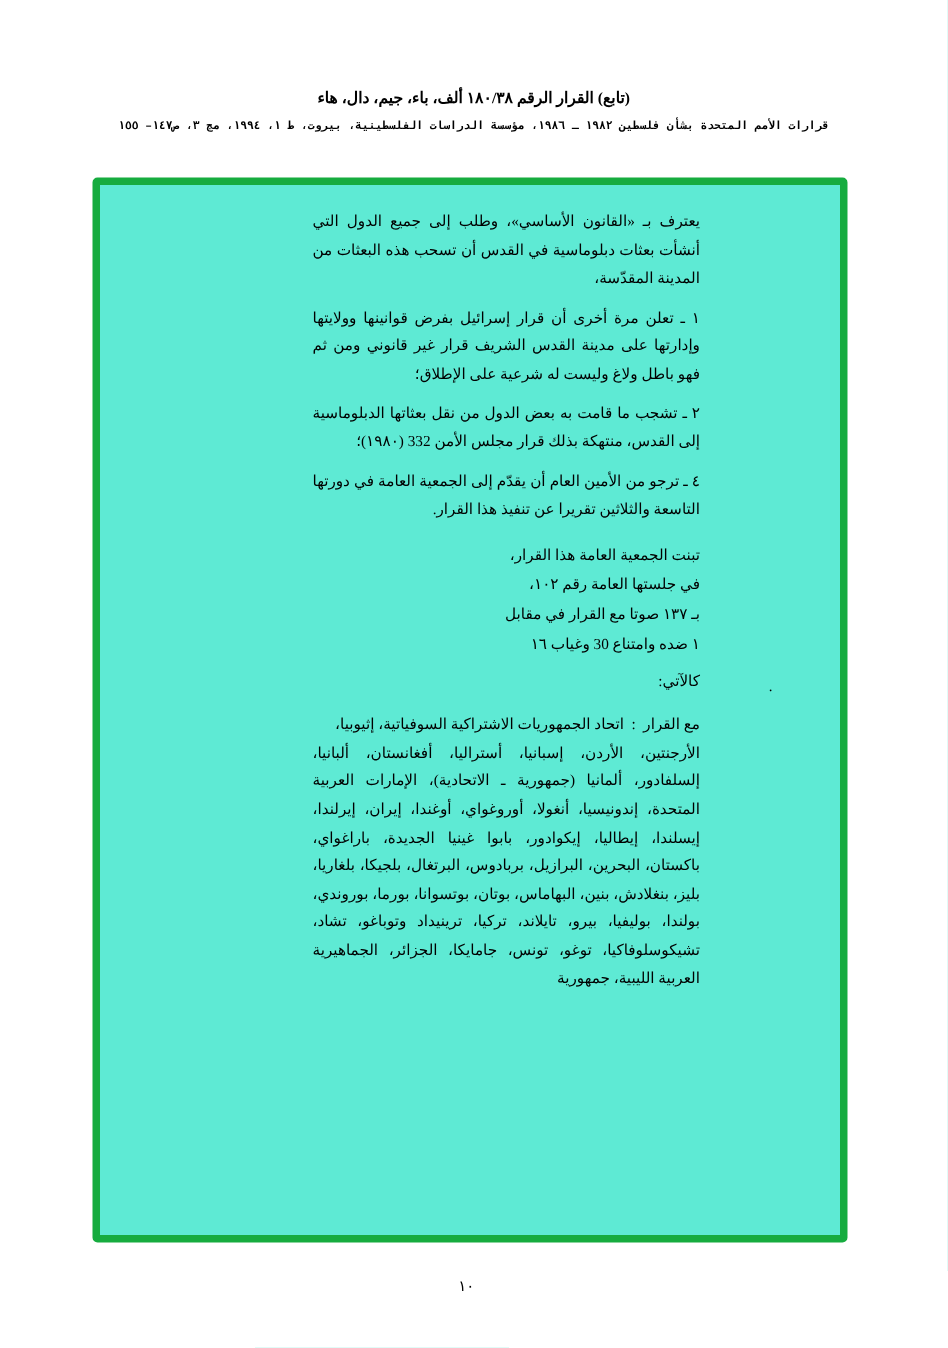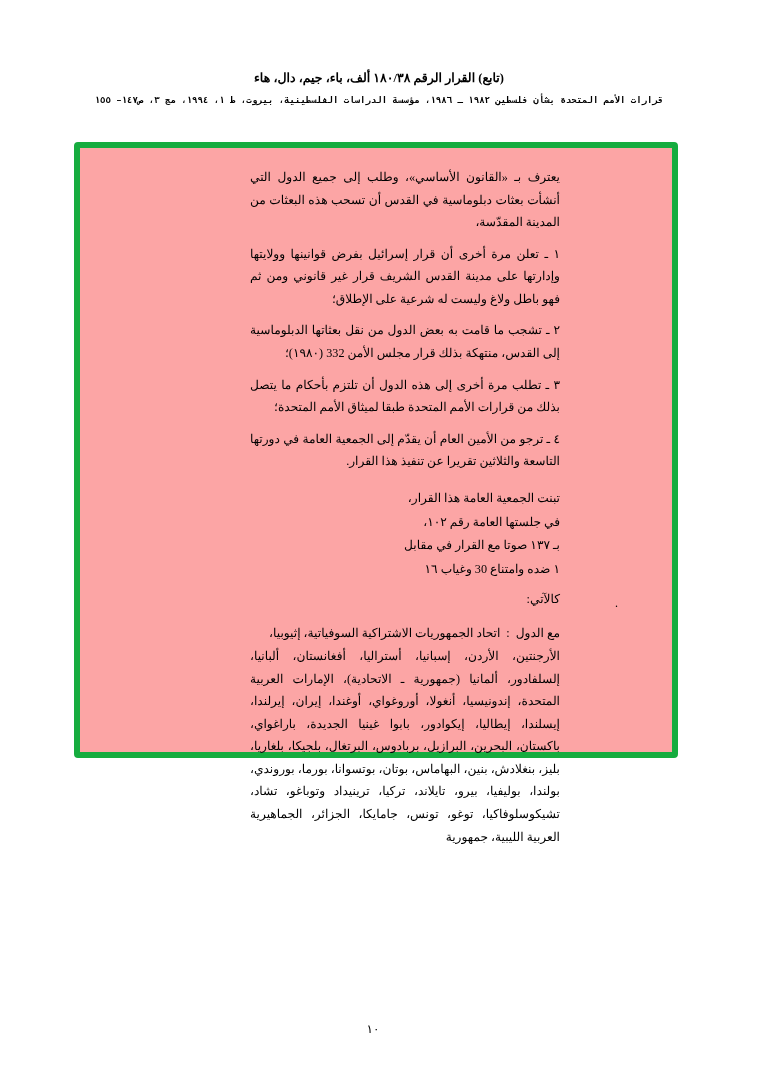--- a/index.html
+++ b/index.html
@@ -45,25 +45,25 @@
     line-height: 1.4;
     font-family: Liberation Mono, monospace;
   }
 
   
   .frame {
     position: absolute;
     top: 142px;
     left: 74px;
     width: 604px;
-    height: 616px;
+    height: 852px;
     border: 6px solid #16ac3f;
     border-radius: 4px;
     box-sizing: border-box;
-    background: #fca5a5;
+    background: #5eead4;
   }
 
   .content {
     position: absolute;
     top: 18px;
     right: 112px;
     width: 310px;
     direction: rtl;
     text-align: justify;
     text-align-last: right;
@@ -154,38 +154,37 @@
     <div class="subtitle">قرارات الأمم المتحدة بشأن فلسطين ١٩٨٢ ـ ١٩٨٦، مؤسسة الدراسات الفلسطينية، بيروت، ط ١، ١٩٩٤، مج ٣، ص١٤٧– ١٥٥</div>
   </div>
 
   <div class="frame">
     <div class="content">
 
       <p class="para">يعترف بـ «القانون الأساسي»، وطلب إلى جميع الدول التي أنشأت بعثات دبلوماسية في القدس أن تسحب هذه البعثات من المدينة المقدّسة،</p>
 
       <p class="clause">١ ـ تعلن مرة أخرى أن قرار إسرائيل بفرض قوانينها وولايتها وإدارتها على مدينة القدس الشريف قرار غير قانوني ومن ثم فهو باطل ولاغ وليست له شرعية على الإطلاق؛</p>
       <p class="clause">٢ ـ تشجب ما قامت به بعض الدول من نقل بعثاتها الدبلوماسية إلى القدس، منتهكة بذلك قرار مجلس الأمن 332 (١٩٨٠)؛</p>
-      <p class="clause">٣ ـ تطلب مرة أخرى إلى هذه الدول أن تلتزم بأحكام ما يتصل بذلك من قرارات الأمم المتحدة طبقا لميثاق الأمم المتحدة؛</p>
       <p class="clause">٤ ـ ترجو من الأمين العام أن يقدّم إلى الجمعية العامة في دورتها التاسعة والثلاثين تقريرا عن تنفيذ هذا القرار.</p>
 
       <div class="vote-block">
         <span class="line">تبنت الجمعية العامة هذا القرار،</span>
         <span class="line">في جلستها العامة رقم ١٠٢،</span>
         <span class="line">بـ ١٣٧ صوتا مع القرار في مقابل</span>
         <span class="line">١ ضده وامتناع 30 وغياب ١٦</span>
       </div>
 
       <div class="kalati">
         <span class="dot">.</span>
         <span>كالآتي:</span>
       </div>
 
       <div class="with-block">
         <div class="with-row">
-          <span class="with-label">مع الدول</span>
+          <span class="with-label">مع القرار</span>
           <span class="with-colon">:</span>
           <span class="with-first">اتحاد الجمهوريات الاشتراكية السوفياتية، إثيوبيا،</span>
         </div>
         <div class="countries-rest">الأرجنتين، الأردن، إسبانيا، أستراليا، أفغانستان، ألبانيا، إلسلفادور، ألمانيا (جمهورية ـ الاتحادية)، الإمارات العربية المتحدة، إندونيسيا، أنغولا، أوروغواي، أوغندا، إيران، إيرلندا، إيسلندا، إيطاليا، إيكوادور، بابوا غينيا الجديدة، باراغواي، باكستان، البحرين، البرازيل، بربادوس، البرتغال، بلجيكا، بلغاريا، بليز، بنغلادش، بنين، البهاماس، بوتان، بوتسوانا، بورما، بوروندي، بولندا، بوليفيا، بيرو، تايلاند، تركيا، ترينيداد وتوباغو، تشاد، تشيكوسلوفاكيا، توغو، تونس، جامايكا، الجزائر، الجماهيرية العربية الليبية، جمهورية</div>
       </div>
 
     </div>
   </div>
 
   <div class="page-number">١٠</div>

